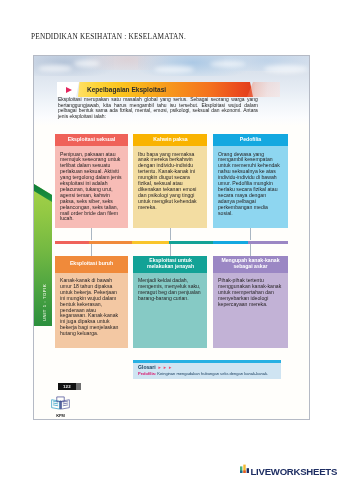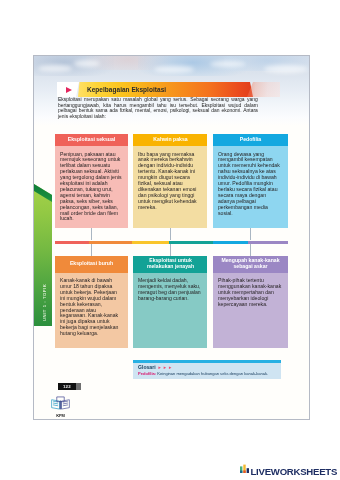--- a/index.html
+++ b/index.html
@@ -80,20 +80,21 @@
 
   
   .brand{position:absolute;left:240px;top:459px;display:flex;align-items:flex-end;gap:1.5px;}
   .brand-text{font-size:9.6px;font-weight:bold;color:#1e2e63;letter-spacing:-.25px;line-height:10px;text-align:right;}
 </style>
 </head>
 <body>
 
 <div class="page">
 
+  <div class="doc-title">PENDIDIKAN KESIHATAN : KESELAMATAN.</div>
 
   <div class="sheet">
     <div class="inner">
 
       <div class="sky">
         <div class="sky-b1"></div>
         <div class="sky-p1"></div>
         <div class="sky-b2"></div>
         <div class="sky-b3"></div>
         <div class="cl" style="left:4px;top:9px;width:34px;height:7px;"></div>

